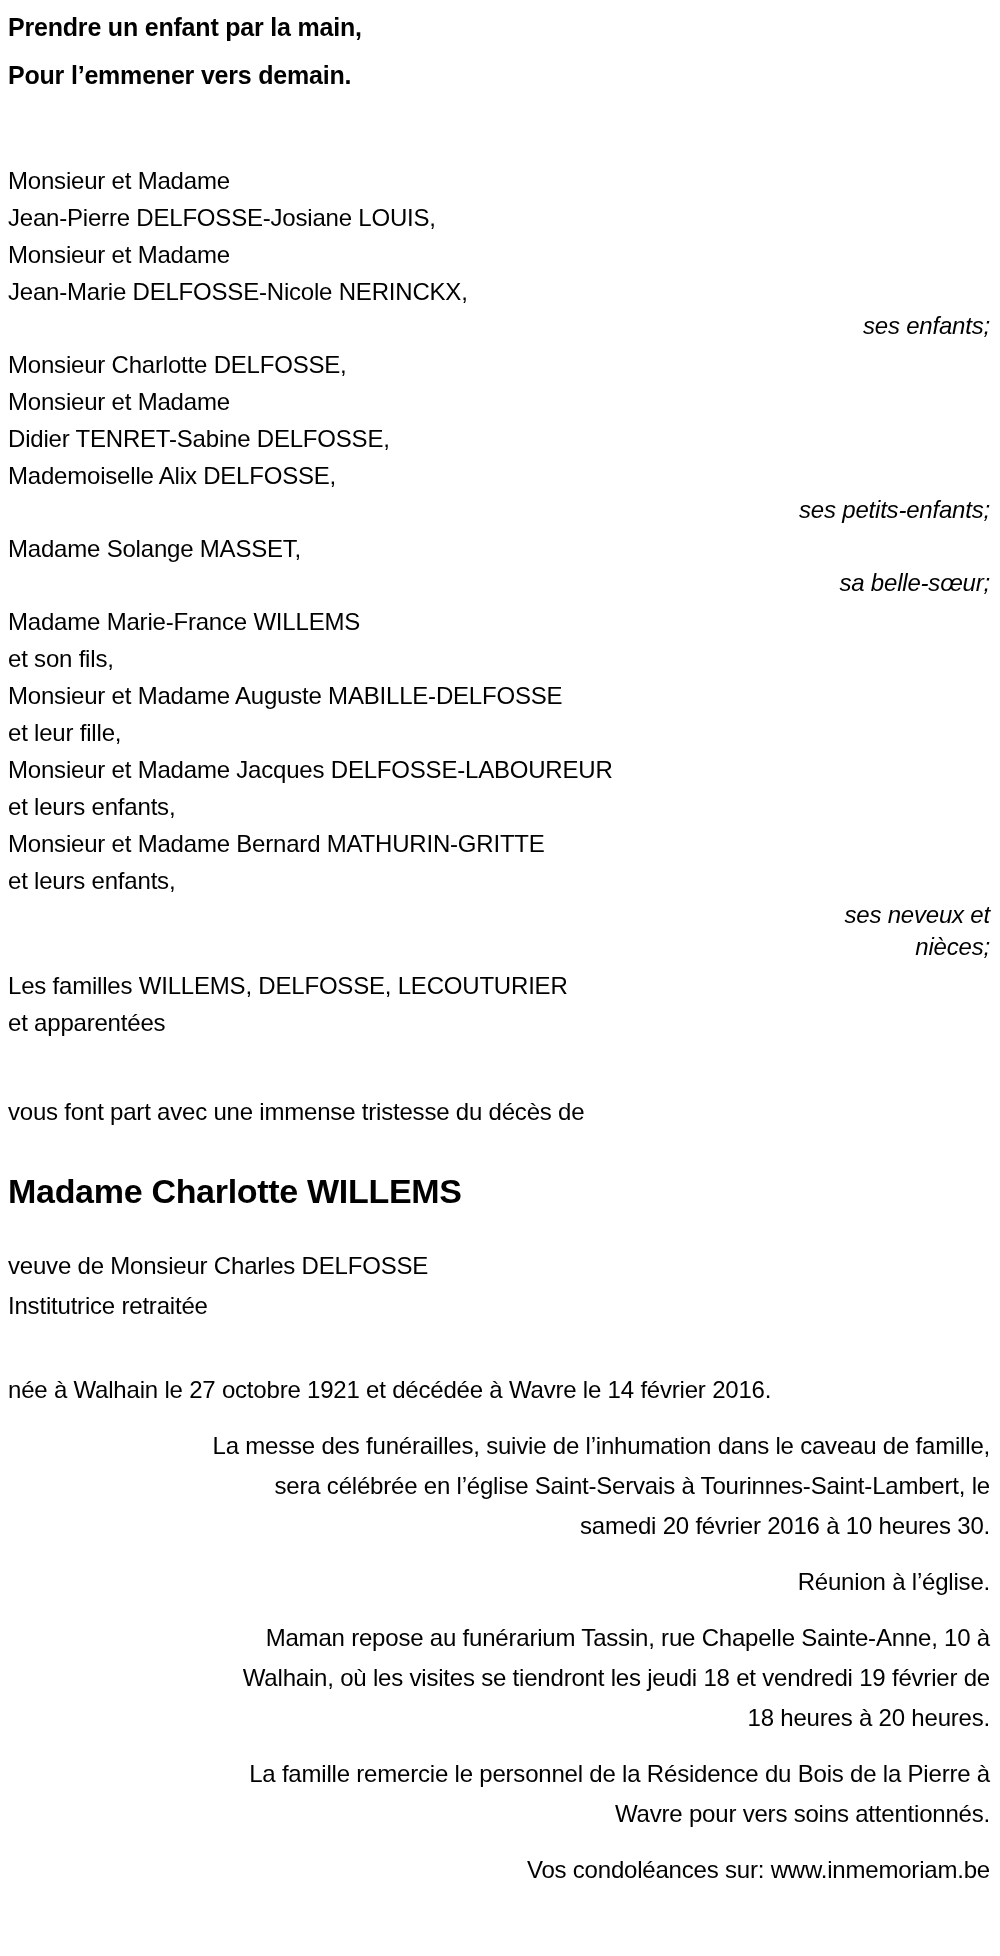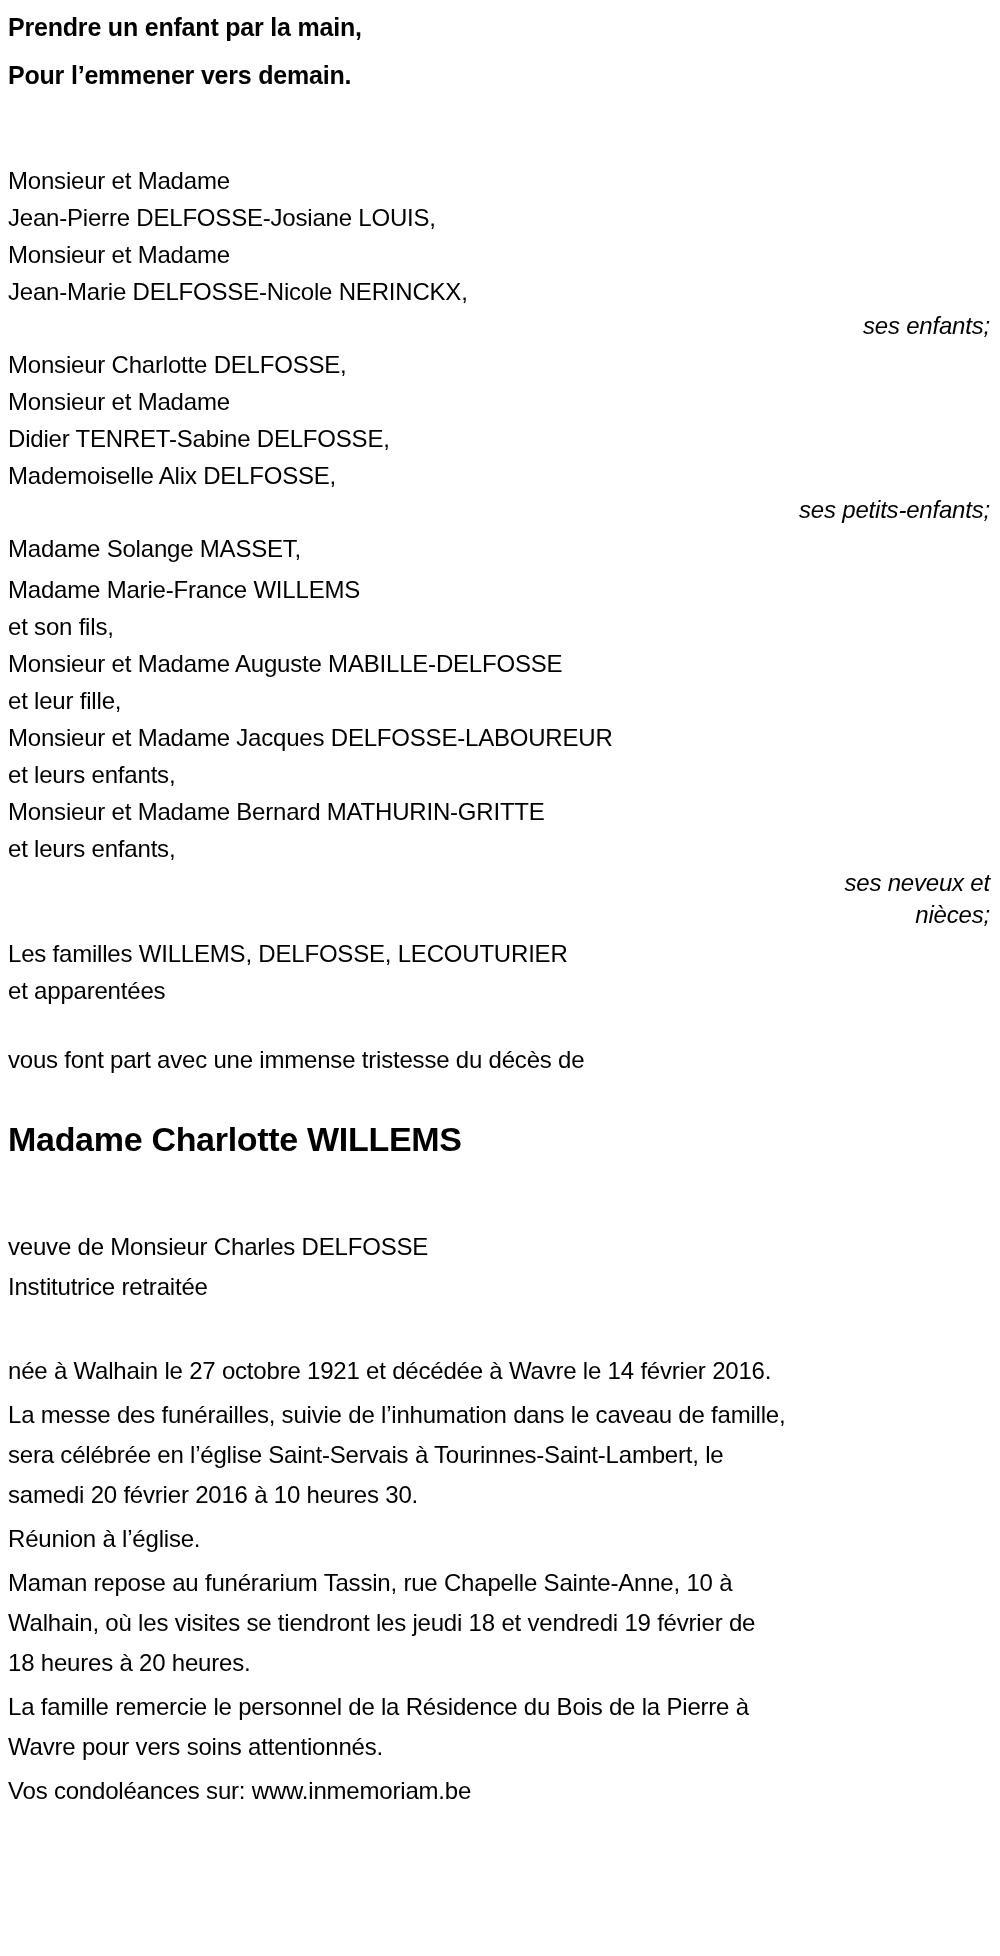--- a/index.html
+++ b/index.html
@@ -36,44 +36,44 @@
   }
   .relation-line {
     font-size: 24px;
     line-height: 32px;
     font-style: italic;
     text-align: right;
   }
 
   
   .announcement {
-    margin-top: 36px;
+    margin-top: 56px;
     font-size: 24px;
     line-height: 30px;
   }
 
   
   .deceased-name {
     margin: 44px 0 0 0;
     font-size: 34px;
     font-weight: 700;
     line-height: 40px;
     letter-spacing: -0.3px;
   }
 
   
-  .subtitle { margin-top: 68px; }
+  .subtitle { margin-top: 35px; }
   .subtitle-line {
     font-size: 24px;
     line-height: 40px;
   }
 
   
   .details { margin-top: 44px; }
-  .para + .para { margin-top: 4px; }
+  .para + .para { margin-top: 16px; text-align: right; }
   .para-line {
     font-size: 24px;
     line-height: 40px;
   }
 </style>
 </head>
 <body>
 
 <div class="page">
 
@@ -92,20 +92,21 @@
       </div>
       <div class="family-group">
         <div class="fam-line">Monsieur Charlotte DELFOSSE,</div>
         <div class="fam-line">Monsieur et Madame</div>
         <div class="fam-line">Didier TENRET-Sabine DELFOSSE,</div>
         <div class="fam-line">Mademoiselle Alix DELFOSSE,</div>
         <div class="relation-line">ses petits-enfants;</div>
       </div>
       <div class="family-group">
         <div class="fam-line">Madame Solange MASSET,</div>
+        <div class="relation-line">sa belle-sœur;</div>
       </div>
       <div class="family-group">
         <div class="fam-line">Madame Marie-France WILLEMS</div>
         <div class="fam-line">et son fils,</div>
         <div class="fam-line">Monsieur et Madame Auguste MABILLE-DELFOSSE</div>
         <div class="fam-line">et leur fille,</div>
         <div class="fam-line">Monsieur et Madame Jacques DELFOSSE-LABOUREUR</div>
         <div class="fam-line">et leurs enfants,</div>
         <div class="fam-line">Monsieur et Madame Bernard MATHURIN-GRITTE</div>
         <div class="fam-line">et leurs enfants,</div>

